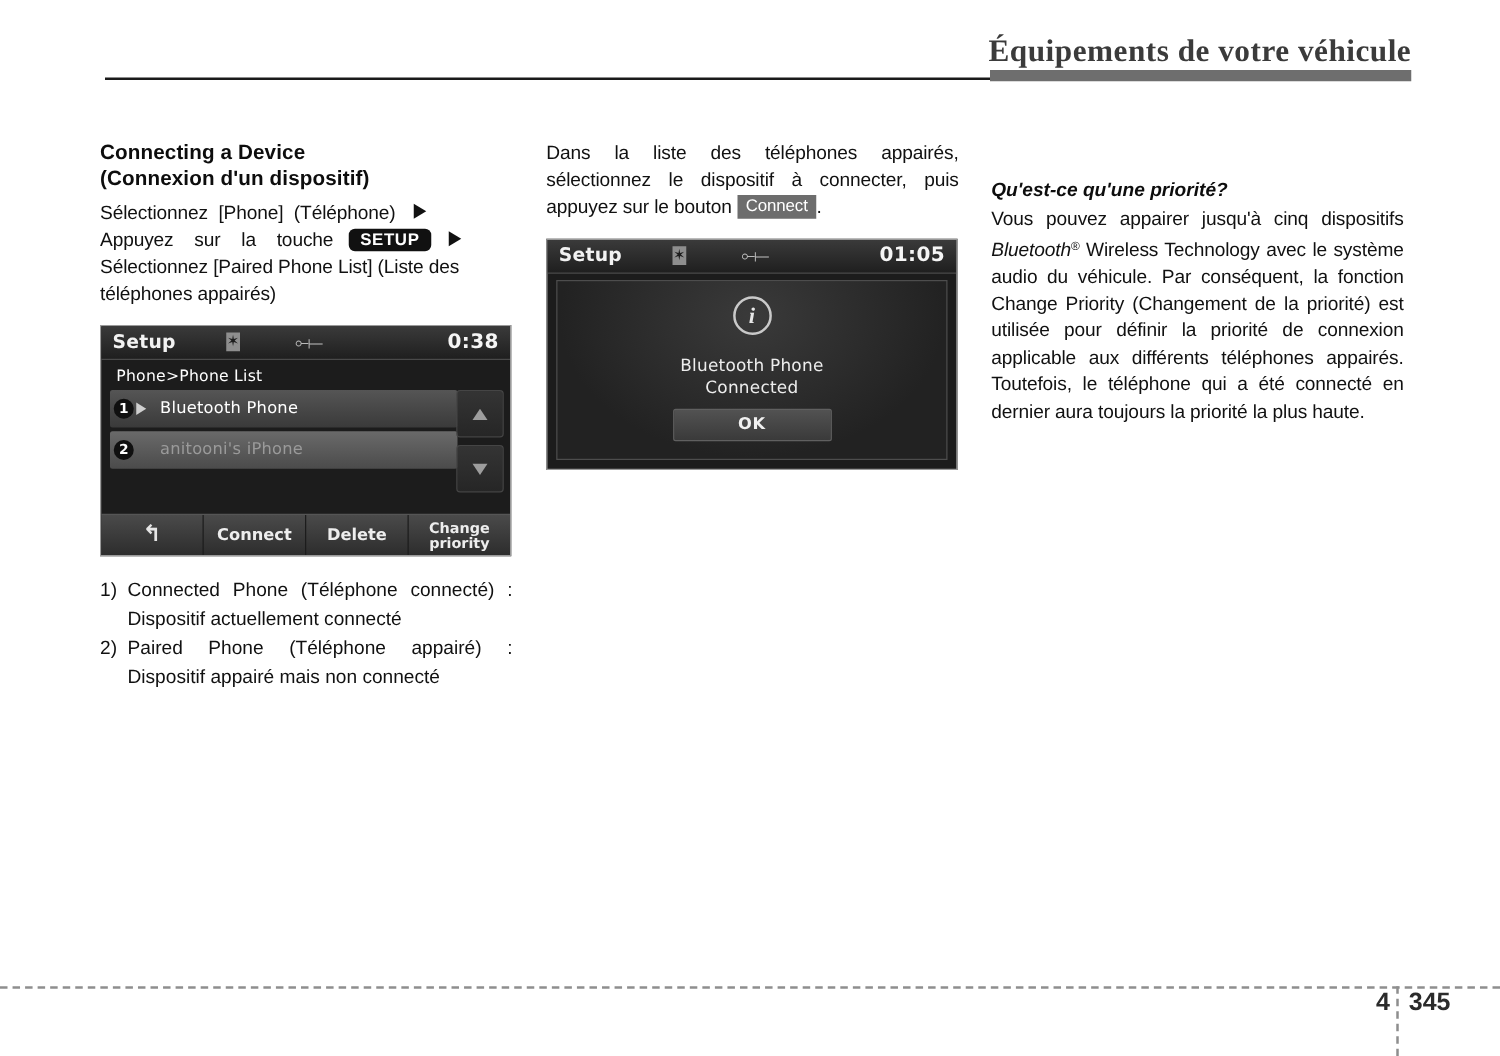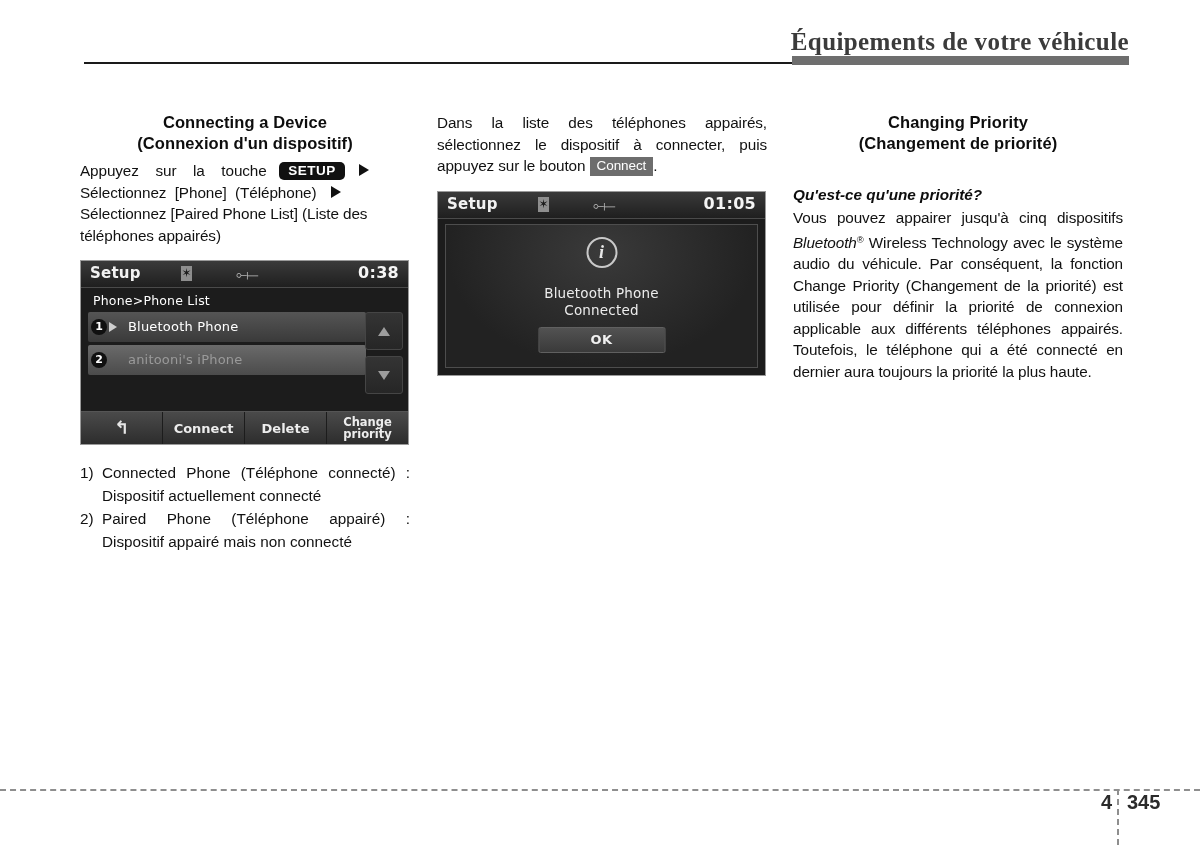--- a/index.html
+++ b/index.html
@@ -62,21 +62,20 @@
   .col-2 { left: 437px; }
   .col-3 { left: 793px; }
 
   h2.section-title {
     margin: 0 0 6px 0;
     font-size: 16.5px;
     font-weight: 700;
     line-height: 21px;
     color: #0d0d0d;
     letter-spacing: 0.1px;
-    text-align: center;
   }
   h2.section-title .l2 { display: block; }
 
   p.body {
     margin: 0;
     font-size: 15.3px;
     line-height: 21.5px;
     text-align: justify;
     color: #111;
     letter-spacing: -0.1px;
@@ -404,31 +403,31 @@
 
 <div class="col col-1">
 
   <h2 class="section-title">
     <span class="l1">Connecting a Device</span>
     <span class="l2">(Connexion d'un dispositif)</span>
   </h2>
 
   <p class="body nojust" style="margin-top:4px;">
     <span class="step-line">
+      <span>Sélectionnez</span>&nbsp;
+      <span>[Phone]</span>&nbsp;
+      <span>(Téléphone)</span>&nbsp;&nbsp;
+      <span class="arrow-right"></span>
+    </span>
+    <span class="step-line">
       <span>Appuyez</span>&nbsp;&nbsp;&nbsp;
       <span>sur</span>&nbsp;&nbsp;&nbsp;
       <span>la</span>&nbsp;&nbsp;&nbsp;
       <span>touche</span>&nbsp;&nbsp;
       <span class="key-btn">SETUP</span>&nbsp;&nbsp;
-      <span class="arrow-right"></span>
-    </span>
-    <span class="step-line">
-      <span>Sélectionnez</span>&nbsp;
-      <span>[Phone]</span>&nbsp;
-      <span>(Téléphone)</span>&nbsp;&nbsp;
       <span class="arrow-right"></span>
     </span>
     <span>Sélectionnez [Paired Phone List] (Liste des téléphones appairés)</span>
   </p>
 
   <div class="screen screen-1" style="margin-top:14px;">
     <div class="status-bar">
       <span class="status-title">Setup</span>
       <span class="bt-icon">✶</span>
       <span class="usb-icon">⟜⟝</span>
@@ -504,24 +503,20 @@
       <div class="dialog-text">
         <span>Bluetooth Phone</span><br>
         <span>Connected</span>
       </div>
       <div class="dialog-ok">OK</div>
     </div>
   </div>
 </div>
 
 <div class="col col-3">
-  <h2 class="section-title">
-    <span class="l1">Changing Priority</span>
-    <span class="l2">(Changement de priorité)</span>
-  </h2>
 
   <p class="subhead-italic" style="margin-top:30px;">Qu'est-ce qu'une priorité?</p>
 
   <p class="body">
     <span>Vous pouvez appairer jusqu'à cinq dispositifs</span>
     <span class="ital">Bluetooth</span><sup class="reg">®</sup>
     <span>Wireless Technology avec le système audio du véhicule. Par conséquent, la fonction Change Priority (Changement de la priorité) est utilisée pour définir la priorité de connexion applicable aux différents téléphones appairés. Toutefois, le téléphone qui a été connecté en dernier aura toujours la priorité la plus haute.</span>
   </p>
 </div>
 

